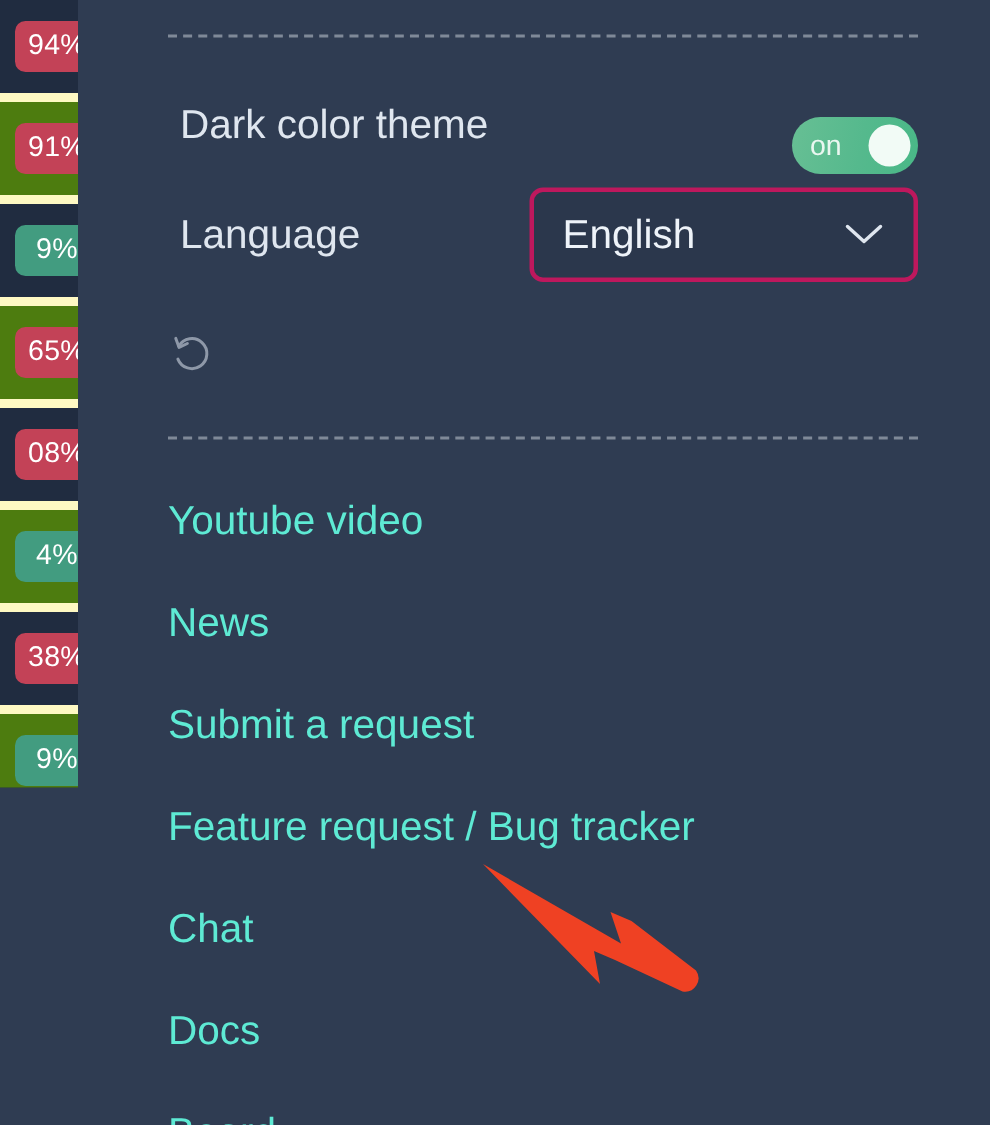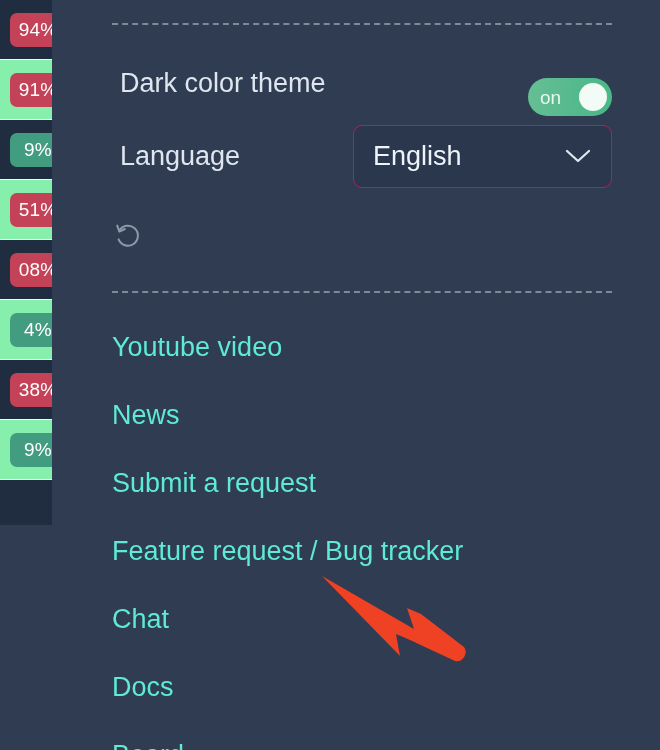--- a/index.html
+++ b/index.html
@@ -28,29 +28,29 @@
     position: absolute;
     left: 0;
     top: 0;
     width: 52px;
     height: 525px;
     background: #202c40;
     overflow: hidden;
   }
   .table-row {
     position: relative;
-    height: 60px;
-    box-sizing: border-box;
-    border-bottom: 1px solid #fef9c3;
+    height: 68px;
+    box-sizing: border-box;
+    border-bottom: 6px solid #fef9c3;
     display: flex;
     align-items: center;
     justify-content: flex-end;
   }
   .table-row.alt {
-    background: #86efac;
+    background: #4d7c0f;
   }
   .pct-badge {
     position: relative;
     left: 14px;
     height: 34px;
     min-width: 56px;
     border-radius: 7px;
     display: flex;
     align-items: center;
     justify-content: center;
@@ -131,21 +131,21 @@
     border-radius: 50%;
     background: #f2fbf6;
     flex: none;
   }
 
   
   .select {
     width: 259px;
     height: 63px;
     box-sizing: border-box;
-    border: 1px solid #be185d;
+    border: 3px solid #be185d;
     border-radius: 9px;
     background: #2b374c;
     display: flex;
     align-items: center;
     justify-content: space-between;
     padding: 0 20px 0 19px;
     cursor: pointer;
   }
   .select-value {
     color: #eef3f9;
@@ -205,21 +205,21 @@
     <div class="table-row">
         <span class="pct-badge neg">94%</span>
       </div>
     <div class="table-row alt">
         <span class="pct-badge neg">91%</span>
       </div>
     <div class="table-row">
         <span class="pct-badge pos">9%</span>
       </div>
     <div class="table-row alt">
-        <span class="pct-badge neg">51%</span>
+        <span class="pct-badge neg">65%</span>
       </div>
     <div class="table-row">
         <span class="pct-badge neg">08%</span>
       </div>
     <div class="table-row alt">
         <span class="pct-badge pos">4%</span>
       </div>
     <div class="table-row">
         <span class="pct-badge neg">38%</span>
       </div>

